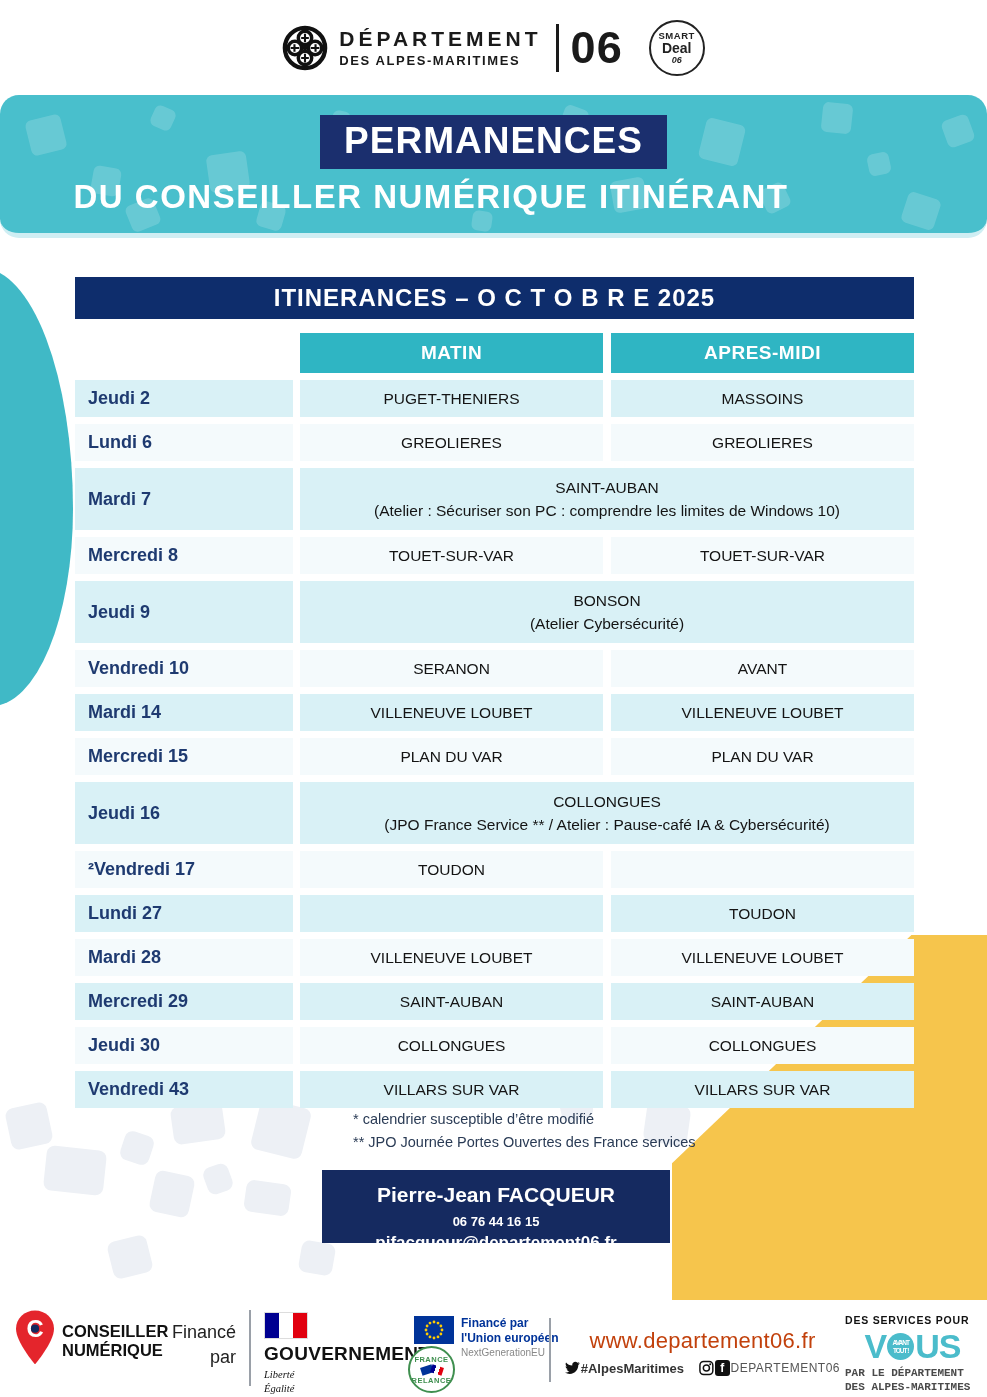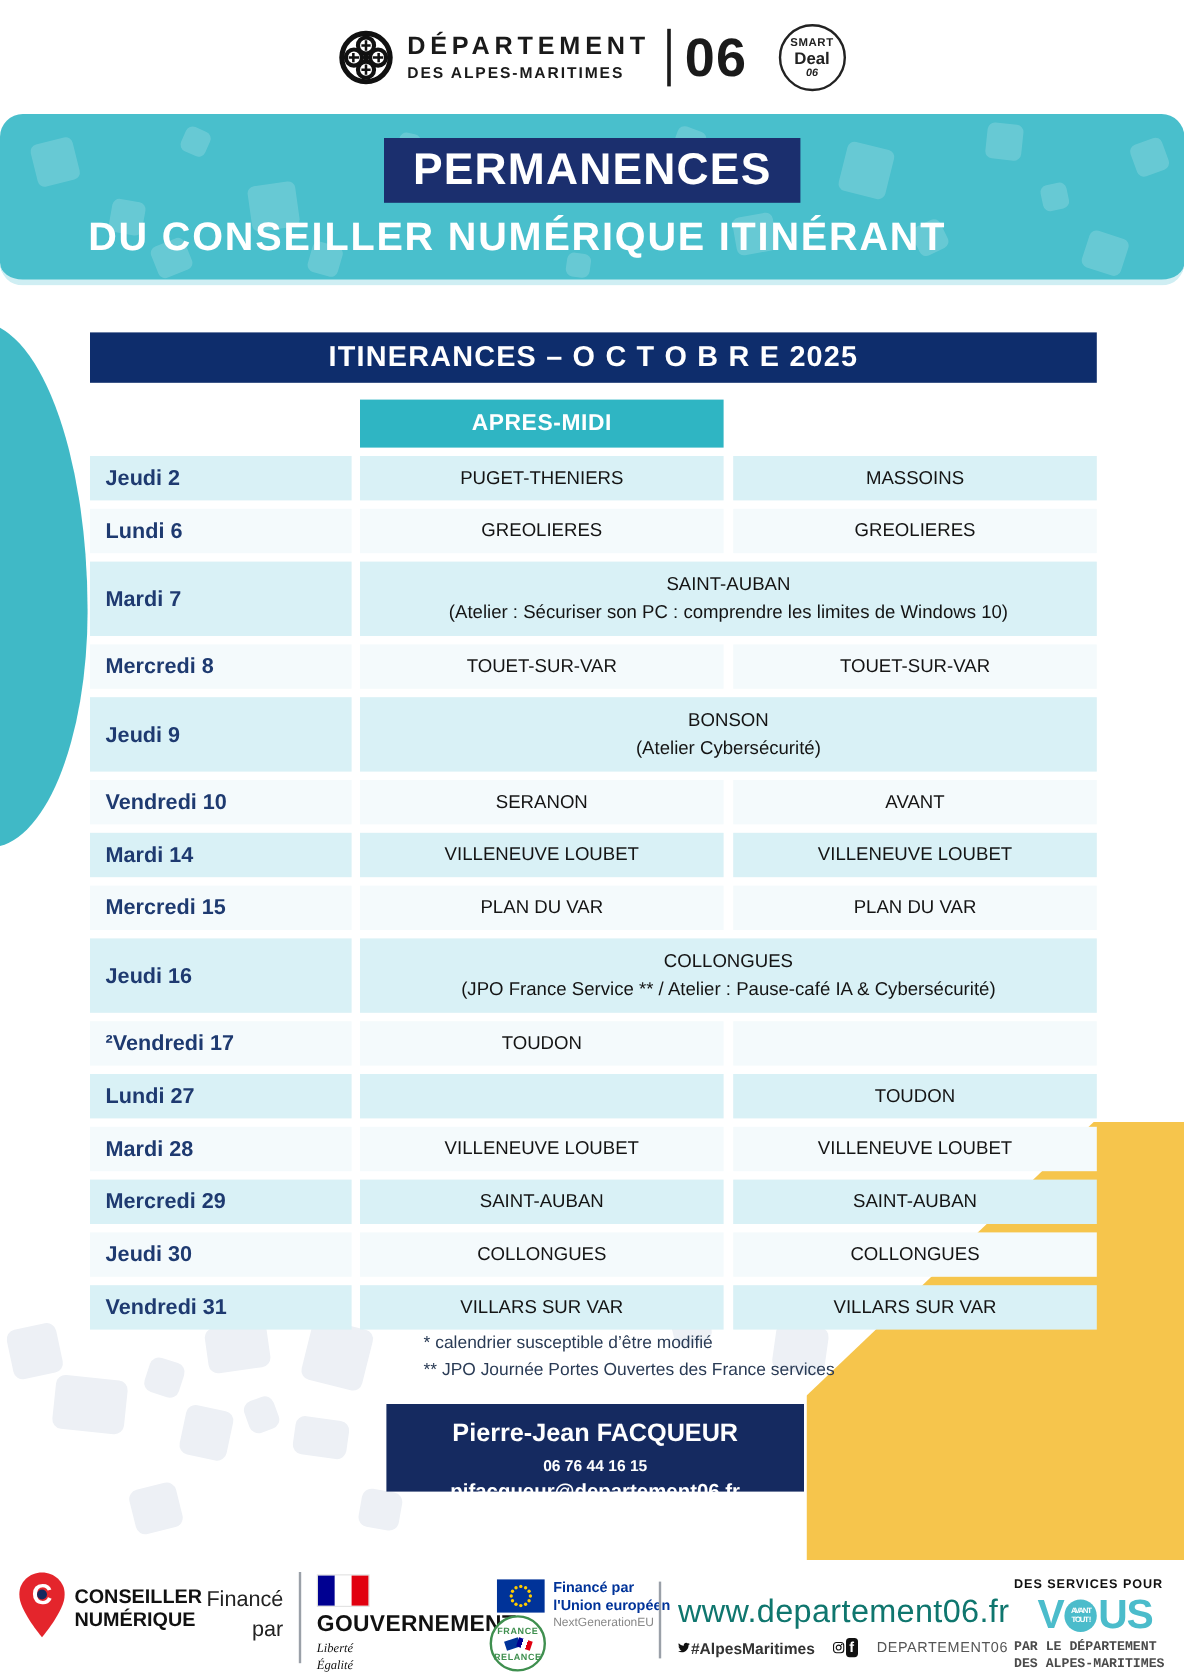--- a/index.html
+++ b/index.html
@@ -84,26 +84,26 @@
   .relance { position:absolute; left:408px; top:46px; width:47px; height:47px; border:2px solid #3f8f4f;
              border-radius:50%; background:#fff; display:flex; flex-direction:column; align-items:center;
              justify-content:center; color:#3f8f4f; }
   .rl-t { font-size:7.5px; font-weight:800; letter-spacing:.5px; }
   .rl-flags { position:relative; width:24px; height:10px; margin:1px 0; }
   .rl-flags i { position:absolute; width:12px; height:8px; top:1px; }
   .rl-flags .eu-f { left:1px; background:#003399; transform:rotate(-18deg); }
   .rl-flags .fr-f { right:1px; transform:rotate(18deg);
                     background:linear-gradient(90deg,#000091 33%,#fff 33% 66%,#e1000f 66%); }
   .web { position:absolute; left:565px; top:28px; width:275px; text-align:center; }
-  .web-url { font-size:27px; color:#0f766e; letter-spacing:.3px; }
+  .web-url { font-size:22px; color:#c2410c; letter-spacing:.3px; }
   .web-social { display:flex; align-items:center; justify-content:center; margin-top:6px; gap:1px; }
   .tw-tag { font-size:13px; font-weight:600; color:#333; margin-right:14px; }
   .fb { width:16px; height:16px; background:#111; color:#fff; border-radius:3px; font-size:12px;
         font-weight:800; display:flex; align-items:center; justify-content:center; }
-  .handle { font-size:12px; color:#555; letter-spacing:.5px;padding-left:15px; }
+  .handle { font-size:12px; color:#555; letter-spacing:.5px; }
   .services { position:absolute; left:845px; top:14px; width:135px; text-align:left; }
   .sv-1 { font-size:10.5px; font-weight:800; letter-spacing:.8px; color:#111; }
   .vous { display:flex; align-items:center; justify-content:center; color:#4bbccb;
           font-size:34px; font-weight:800; letter-spacing:-1px; margin-top:1px; }
   .vous-badge { width:27px; height:27px; border-radius:50%; background:#4bbccb; color:#fff; margin:0 1px;
                 display:flex; flex-direction:column; align-items:center; justify-content:center;
                 font-size:6.5px; font-weight:800; line-height:1.15; }
   .sv-2 { font-size:11px; font-weight:700; color:#4a4a4a; line-height:1.25; margin-top:1px;font-family:Liberation Mono, monospace; }
 </style>
 </head>
@@ -173,20 +173,21 @@
   <i class="gf" style="left:255px;top:1103px;width:52px;height:52px;transform:rotate(14deg)"></i>
   <i class="gf" style="left:110px;top:1238px;width:40px;height:38px;transform:rotate(-14deg)"></i>
   <i class="gf" style="left:300px;top:1242px;width:34px;height:32px;transform:rotate(10deg)"></i>
   <i class="gf" style="left:560px;top:1092px;width:32px;height:28px;transform:rotate(-14deg)"></i>
   <i class="gf" style="left:645px;top:1104px;width:44px;height:40px;transform:rotate(8deg)"></i>
 
   <div class="sched">
     <div class="title-bar">ITINERANCES  –  O C T O B R E   2025</div>
     <div class="cols">
       <div class="col-spacer"></div>
+      <div class="col-h m">MATIN</div>
       <div class="col-h">APRES-MIDI</div>
     </div>
 
     <div class="trow cyan">
       <div class="cell date">Jeudi 2</div>
       <div class="cell m">PUGET-THENIERS</div>
       <div class="cell a">MASSOINS</div>
     </div>
     <div class="trow light">
       <div class="cell date">Lundi 6</div>
@@ -253,21 +254,21 @@
       <div class="cell date">Mercredi 29</div>
       <div class="cell m">SAINT-AUBAN</div>
       <div class="cell a">SAINT-AUBAN</div>
     </div>
     <div class="trow light">
       <div class="cell date">Jeudi 30</div>
       <div class="cell m">COLLONGUES</div>
       <div class="cell a">COLLONGUES</div>
     </div>
     <div class="trow cyan">
-      <div class="cell date">Vendredi 31</div>
+      <div class="cell date">Vendredi 43</div>
       <div class="cell m">VILLARS SUR VAR</div>
       <div class="cell a">VILLARS SUR VAR</div>
     </div>
   </div>
 
   <div class="footnotes">
     <div>* calendrier susceptible d’être modifié</div>
     <div>** JPO Journée Portes Ouvertes des France services</div>
   </div>
 

